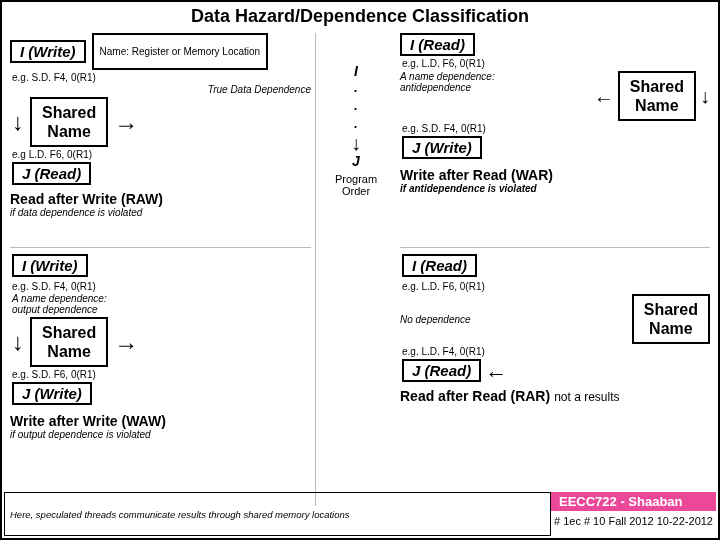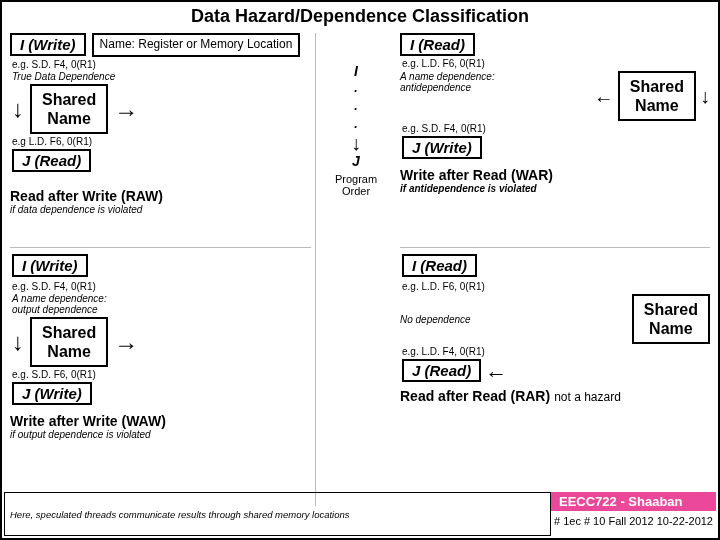--- a/index.html
+++ b/index.html
@@ -135,38 +135,38 @@
   <div class="title">Data Hazard/Dependence Classification</div>
 
   <div class="full-content">
 
     <div class="left-panel">
 
       <div class="panel-top">
         
         <div class="section-title-row">
           <div class="ibox">I (Write)</div>
-          <div class="namebox" style="font-size:12px;padding:2px 6px;">Name: Register or Memory Location</div>
+          <div class="namebox" style="font-size:10px;padding:10px 6px;">Name: Register or Memory Location</div>
         </div>
 
         <div style="font-size:10px; margin:2px 0 0 2px;">e.g. S.D. F4, 0(R1)</div>
-        <div style="font-size:10px; font-style:italic; margin:1px 0 1px 2px;">True Data Dependence</div>
+        <div style="font-size:10px; font-style:italic; margin:1px 0 1px 2px;text-align:right;">True Data Dependence</div>
 
         
         <div style="display:flex; flex-direction:row; align-items:center; margin: 2px 0 2px 2px;">
           <div style="font-size:24px; font-weight:bold; margin-right:6px; line-height:1;">↓</div>
           <div class="shared-box" style="white-space:pre-line;">Shared
 Name</div>
           <div style="font-size:24px; font-weight:bold; margin-left:6px;">→</div>
         </div>
 
         <div style="font-size:10px; margin:2px 0 0 2px;">e.g L.D. F6, 0(R1)</div>
         <div class="ibox" style="margin: 2px 0 2px 2px;">J (Read)</div>
 
-        <div style="font-size:14px; font-weight:bold; margin-top:14px;">Read after Write  (RAW)</div>
+        <div style="font-size:14px; font-weight:bold; margin-top:4px;">Read after Write  (RAW)</div>
         <div style="font-size:10px; font-style:italic;">if data dependence is violated</div>
       </div>
 
       <div class="panel-bottom">
         <div class="ibox" style="margin: 2px 0 2px 2px;">I (Write)</div>
         <div style="font-size:10px; margin:2px 0 0 2px;">e.g. S.D. F4, 0(R1)</div>
         <div style="font-size:10px; font-style:italic; margin:1px 0 1px 2px; white-space:pre-line;">A name dependence:
 output dependence</div>
 
         
@@ -241,21 +241,21 @@
         </div>
 
         <div style="font-size:10px; margin:2px 0 0 2px;">e.g. L.D. F4, 0(R1)</div>
         <div style="display:flex; flex-direction:row; align-items:center;">
           <div class="ibox" style="margin: 2px 0 2px 2px;">J (Read)</div>
           <div style="font-size:22px; margin-left:4px;">←</div>
         </div>
 
         <div style="display:flex; flex-direction:row; align-items:baseline; font-size:14px; font-weight:bold; margin-top:4px;">
           <span>Read after Read  (RAR)</span>
-          <span style="font-size:12px; font-weight:normal; margin-left:4px;">not a hazard</span>
+          <span style="font-size:12px; font-weight:normal; margin-left:4px;">not a results</span>
         </div>
       </div>
 
     </div>
 
   </div>
 
   <div class="bottom-strip">
     <div class="speculated-label">Here, speculated threads communicate results through shared memory locations</div>
     <div style="display:flex; flex-direction:column; align-items:stretch; min-width:160px;">

